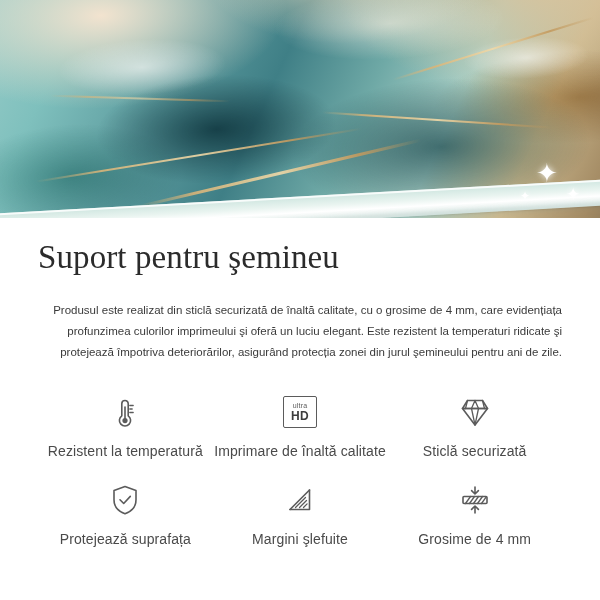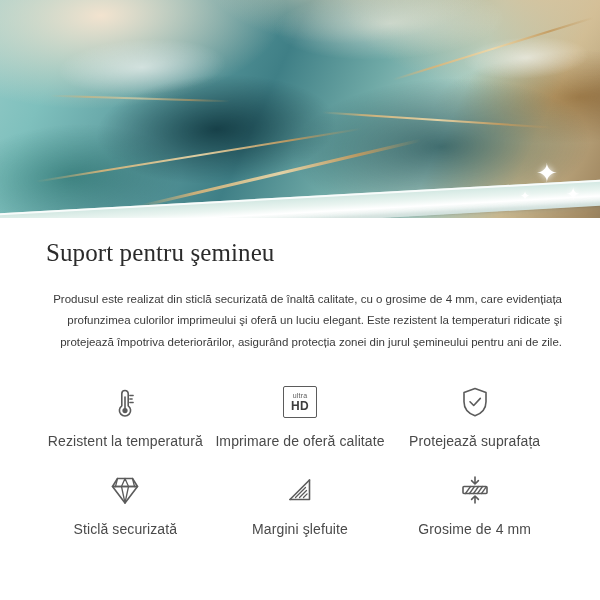--- a/index.html
+++ b/index.html
@@ -125,25 +125,25 @@
   .sp2 { left: 566px; top: 186px; font-size: 17px; }
   .sp3 { left: 520px; top: 190px; font-size: 12px; }
 
   
   .content {
     padding: 18px 38px 0 38px;
   }
 
   .headline {
     font-family: "Liberation Serif", serif;
-    font-size: 25px;
+    font-size: 33px;
     line-height: 1.32;
     color: #2b2b2b;
     font-weight: 400;
-    margin: 0 0 20px 8px;
+    margin: 0 0 20px 0;
     letter-spacing: .1px;
   }
   .headline .line2 { display: block; }
 
   .body-copy {
     font-size: 11.5px;
     line-height: 1.85;
     color: #3a3a3a;
     margin: 0;
     max-width: 530px;
@@ -267,42 +267,42 @@
         <div class="feature-label">Rezistent la temperatură</div>
       </div>
 
       <div class="feature">
         <div class="feature-icon">
           <div class="ultrahd-box">
             <span class="u-small">ultra</span>
             <span class="u-big">HD</span>
           </div>
         </div>
-        <div class="feature-label">Imprimare de oferă calitate</div>
-      </div>
-
-      <div class="feature">
-        <div class="feature-icon">
-          <svg width="42" height="42" viewBox="0 0 42 42" aria-hidden="true">
-            <path class="stroke" d="M21 7.5l11 4v9.2c0 7.2-4.7 11.8-11 14.1-6.3-2.3-11-6.9-11-14.1V11.5l11-4z"></path>
-            <path class="stroke" d="M16 20.8l3.7 3.7 6.6-7.1"></path>
-          </svg>
-        </div>
-        <div class="feature-label">Protejează suprafața</div>
+        <div class="feature-label">Imprimare de înaltă calitate</div>
       </div>
 
       <div class="feature">
         <div class="feature-icon">
           <svg width="42" height="42" viewBox="0 0 42 42" aria-hidden="true">
             <path class="stroke" d="M8.5 17.5h25L21 34 8.5 17.5z"></path>
             <path class="stroke" d="M13.5 9.5h15l5 8h-25l5-8z"></path>
             <path class="stroke-thin" d="M13.5 9.5l-2 8M28.5 9.5l2 8M21 9.5l-3.5 8M21 9.5l3.5 8M17.5 17.5L21 34M24.5 17.5L21 34"></path>
           </svg>
         </div>
         <div class="feature-label">Sticlă securizată</div>
+      </div>
+
+      <div class="feature">
+        <div class="feature-icon">
+          <svg width="42" height="42" viewBox="0 0 42 42" aria-hidden="true">
+            <path class="stroke" d="M21 7.5l11 4v9.2c0 7.2-4.7 11.8-11 14.1-6.3-2.3-11-6.9-11-14.1V11.5l11-4z"></path>
+            <path class="stroke" d="M16 20.8l3.7 3.7 6.6-7.1"></path>
+          </svg>
+        </div>
+        <div class="feature-label">Protejează suprafața</div>
       </div>
 
       <div class="feature">
         <div class="feature-icon">
           <svg width="42" height="42" viewBox="0 0 42 42" aria-hidden="true">
             <path class="stroke" d="M11 30.5L30.5 11"></path>
             <path class="stroke" d="M11 30.5h19.5V11"></path>
             <path class="stroke-thin" d="M16.5 28.5l10-10M20.5 28.5l7-7M24.5 28.5l3.6-3.6"></path>
           </svg>
         </div>

